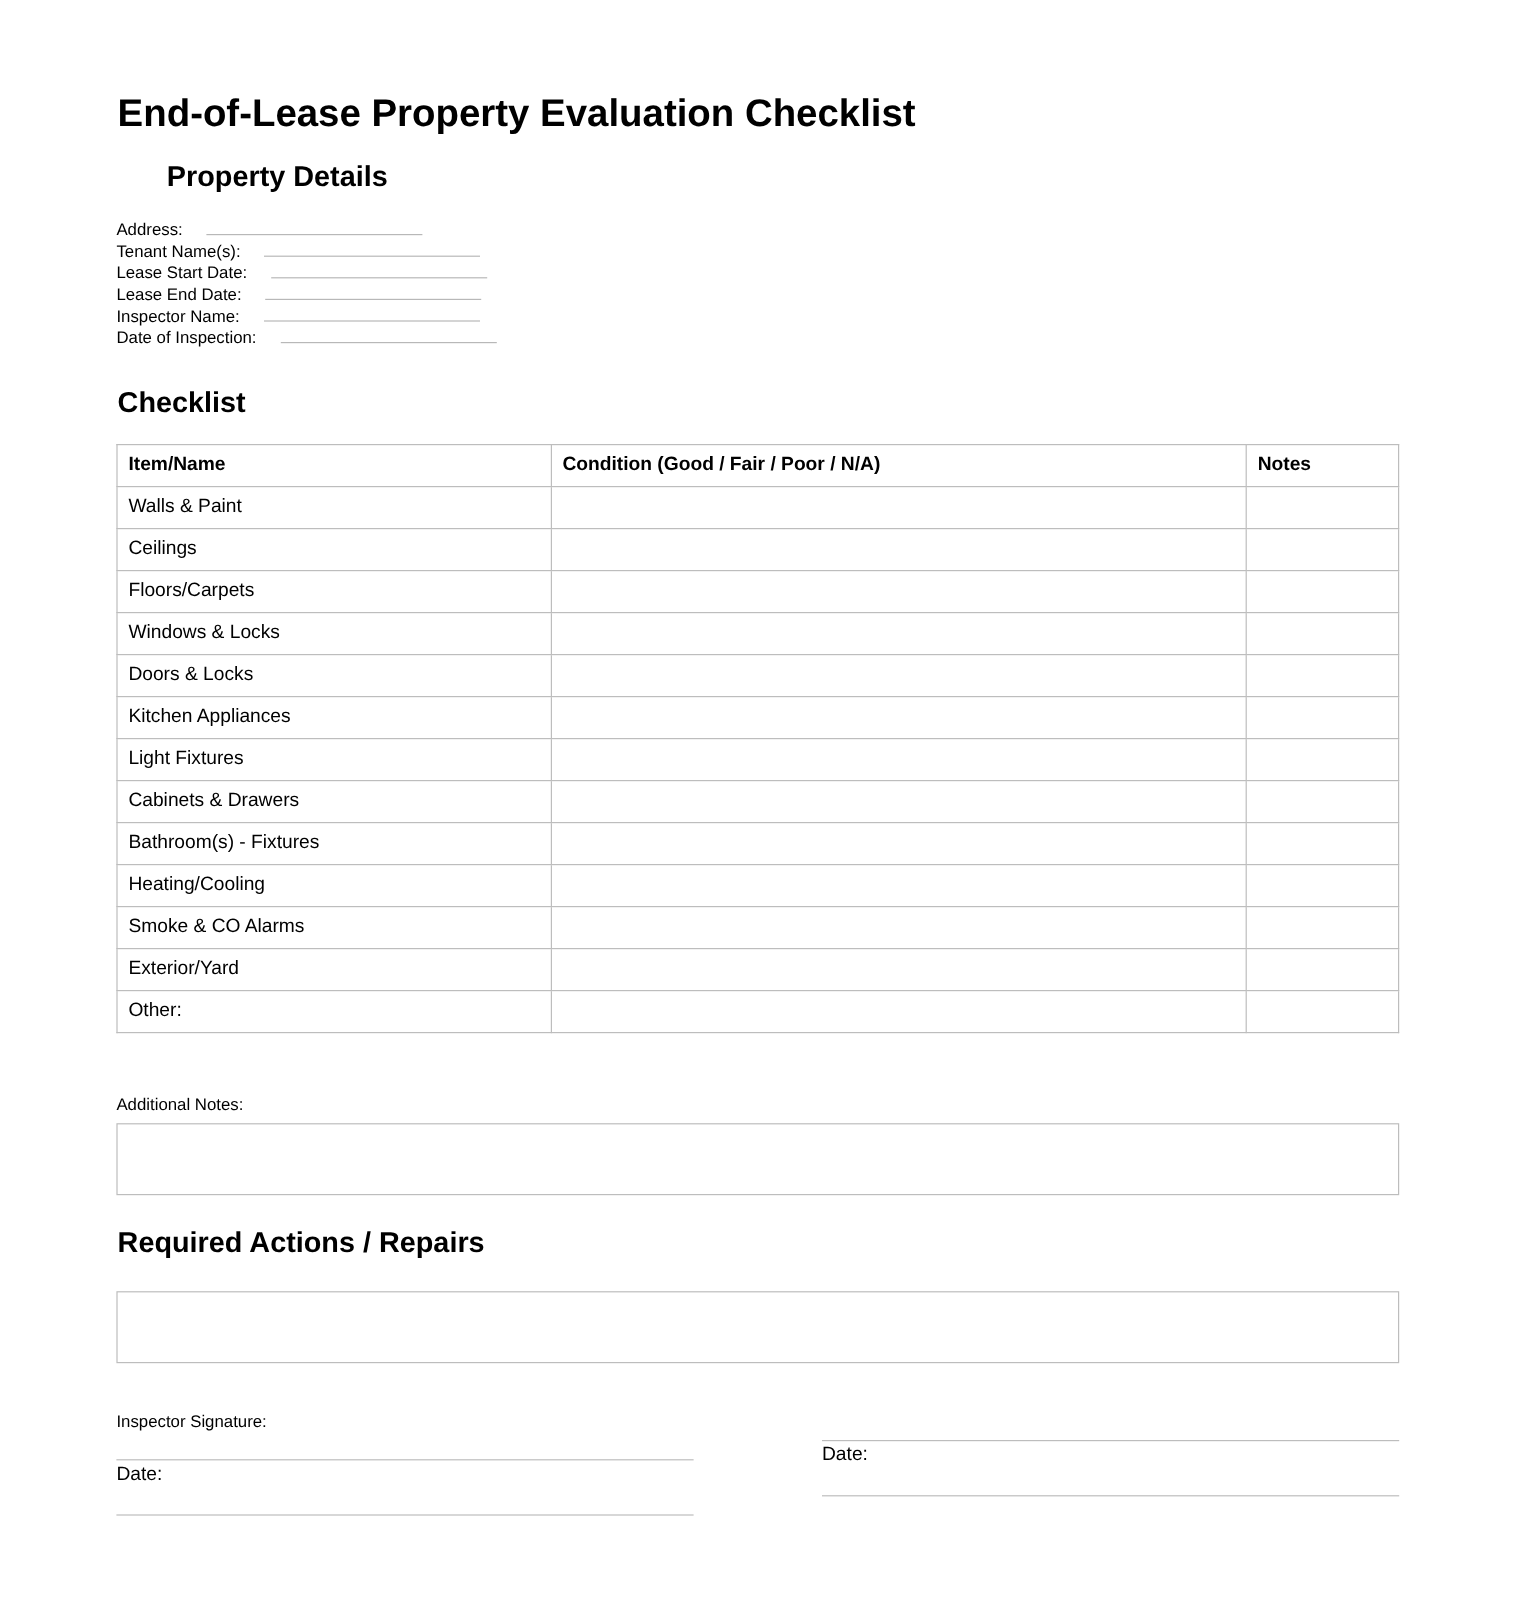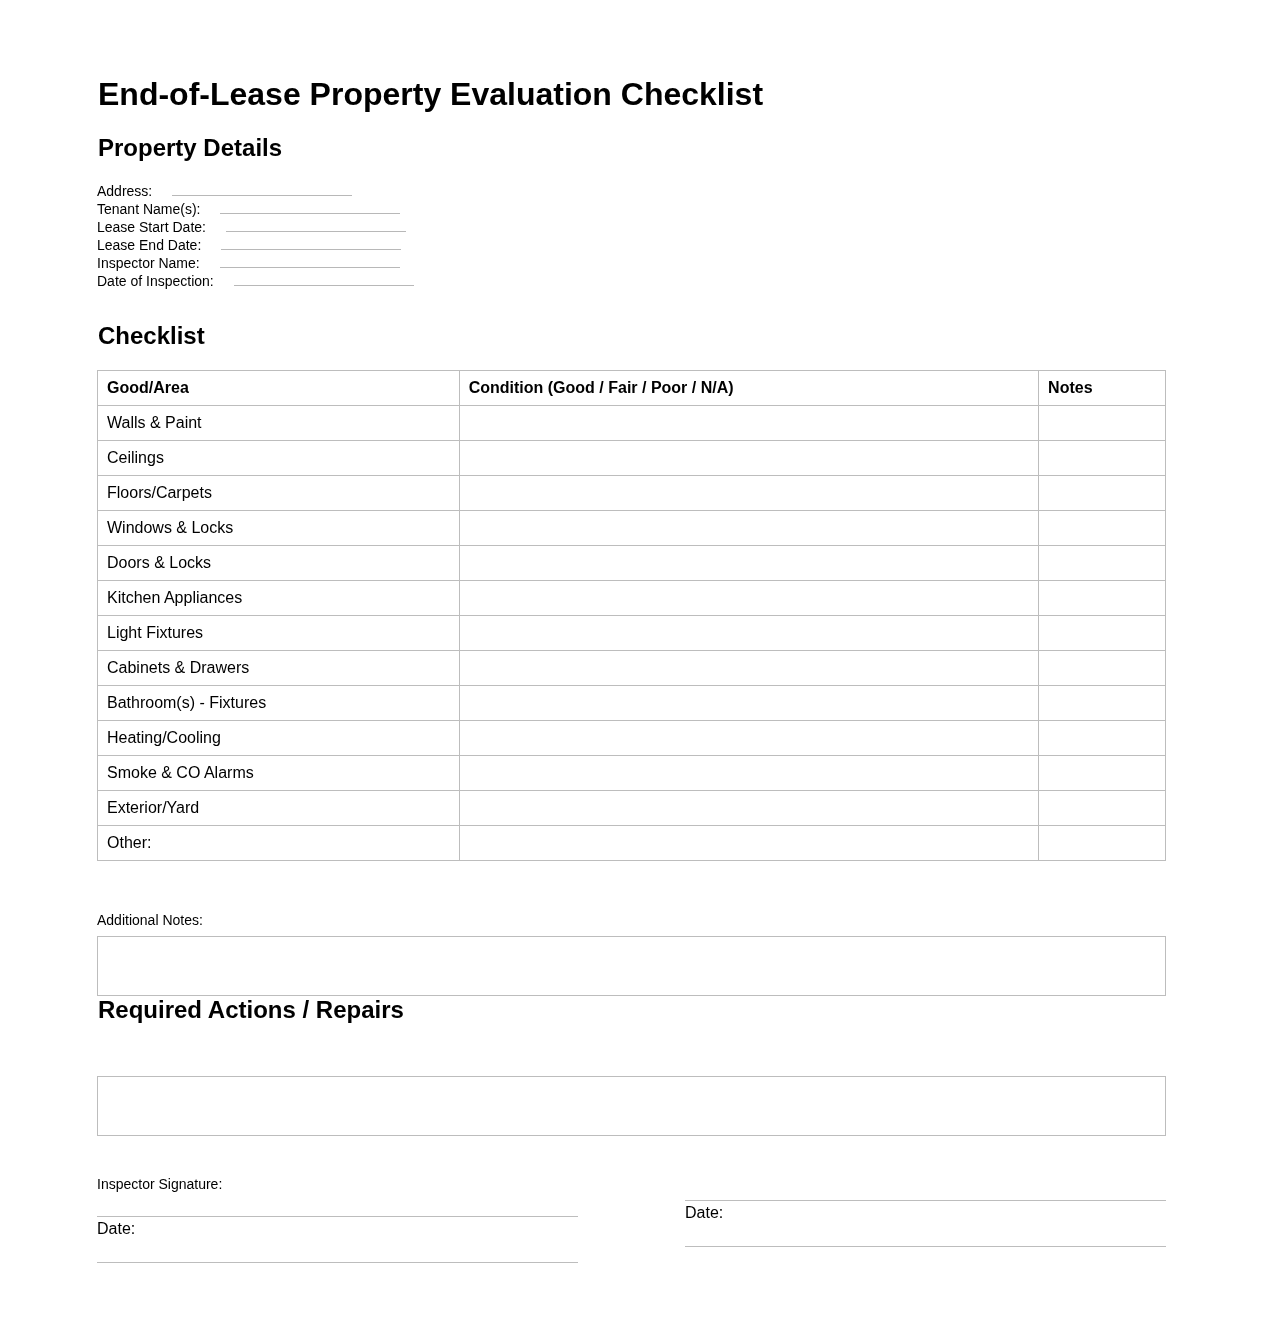--- a/index.html
+++ b/index.html
@@ -1,22 +1,22 @@
 <!DOCTYPE html>
 <html><head>
 <meta charset="utf-8">
 <style>
   html, body { margin: 0; padding: 0; background: #ffffff; }
   body { width: 1263px; height: 1344px; position: relative; font-family: "Liberation Sans", sans-serif; color: #000; }
   .page { position: absolute; left: 97px; top: 0; width: 1069px; }
   h1 { position: absolute; top: 76px; left: 1px; margin: 0; font-size: 32px; font-weight: bold; white-space: nowrap; line-height: 36px; }
   h2 { position: absolute; margin: 0; font-size: 24px; font-weight: bold; white-space: nowrap; line-height: 28px; left: 1px; }
-  .h-details { top: 134px; }
+  .h-details { top: 134px; margin-left: 41px; }
   .h-checklist { top: 322px; }
-  .h-actions { top: 996px; }
+  .h-actions { top: 1022px; }
   .details { position: absolute; top: 182px; left: 0; }
   .detail-row { height: 18px; display: flex; align-items: flex-end; font-size: 14px; line-height: 18px; }
   .detail-label { white-space: nowrap; }
   .detail-line { display: inline-block; width: 180px; border-bottom: 1px solid #b8b8b8; height: 1px; margin-left: 20px; margin-bottom: 4px; }
   table.checklist { position: absolute; top: 370px; left: 0; width: 1069px; border-collapse: collapse; font-size: 16px; }
   table.checklist th, table.checklist td { border: 1px solid #bdbdbd; height: 34px; padding: 0 9px; text-align: left; vertical-align: middle; }
   table.checklist th { font-weight: bold; }
   .col1 { width: 343px; }
   .col2 { width: 561px; }
   .col3 { width: 108px; }
@@ -66,21 +66,21 @@
       <span class="detail-label">Date of Inspection:</span>
       <span class="detail-line"></span>
     </div>
   </div>
 
   <h2 class="h-checklist">Checklist</h2>
 
   <table class="checklist">
     <thead>
       <tr>
-        <th class="col1">Good/Area</th>
+        <th class="col1">Item/Name</th>
         <th class="col2">Condition (Good / Fair / Poor / N/A)</th>
         <th class="col3">Notes</th>
       </tr>
     </thead>
     <tbody>
       <tr>
         <td>Walls &amp; Paint</td>
         <td></td>
         <td></td>
       </tr>

